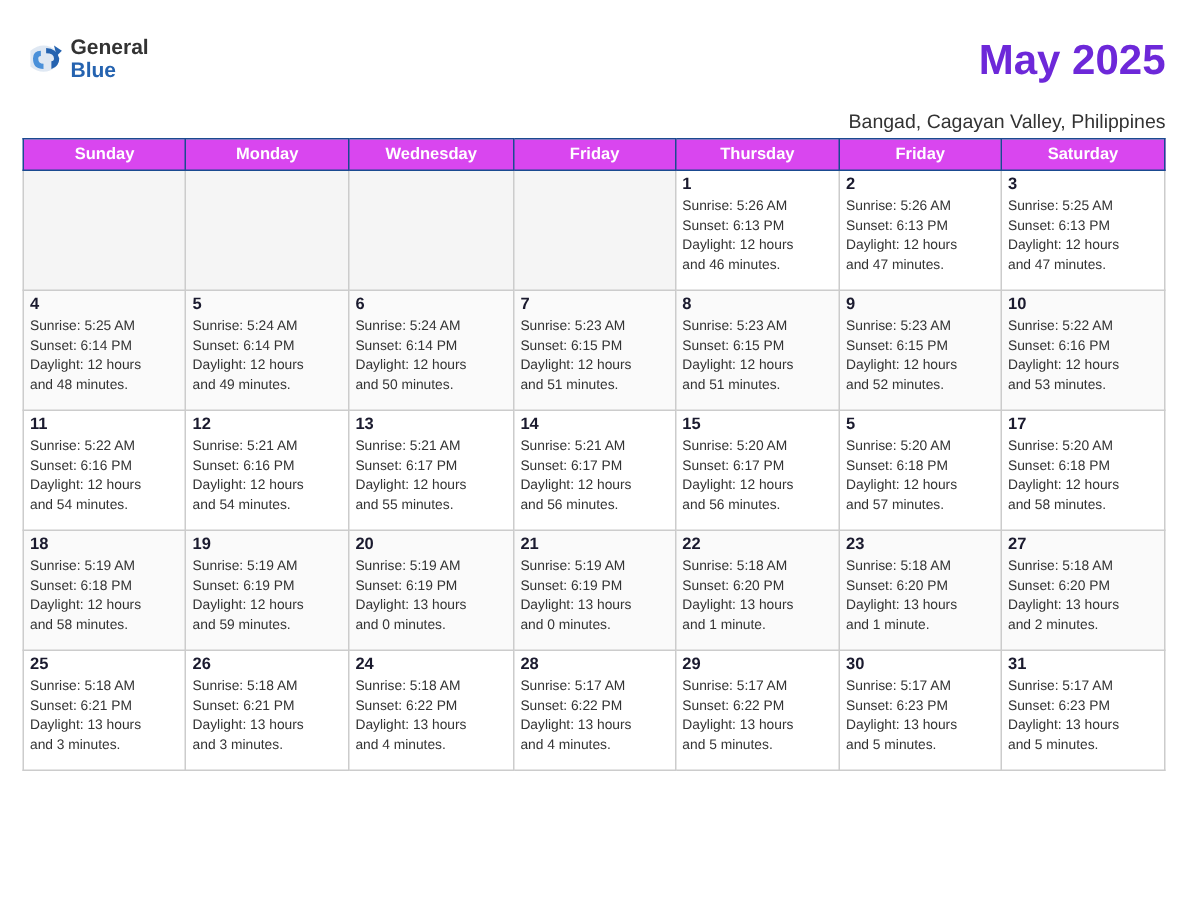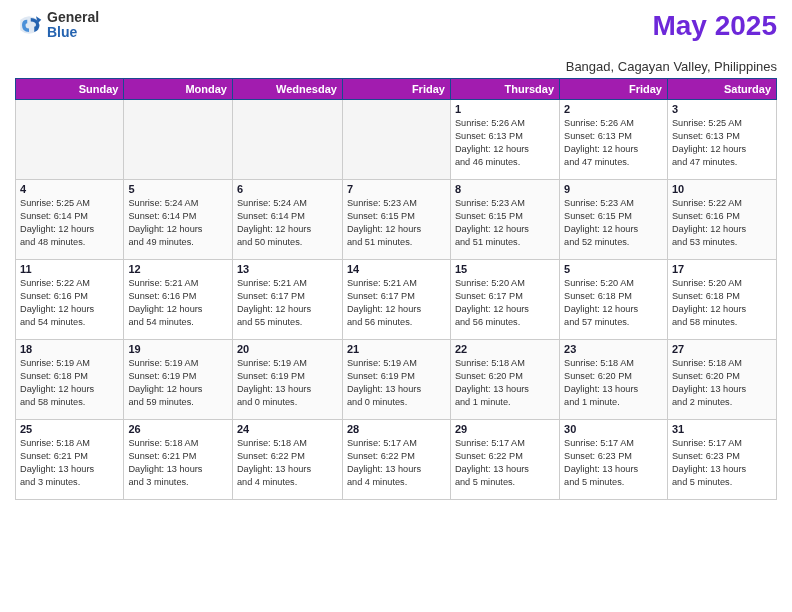--- a/index.html
+++ b/index.html
@@ -6,21 +6,21 @@
     body {
       font-family: Arial, sans-serif;
       background: #fff;
       width: 792px;
       height: 612px;
       overflow: hidden;
     }
     .page {
       width: 792px;
       height: 512px;
-      padding: 10px 15px;
+      padding: 24px 15px;
       background: #fff;
     }
     .header {
       display: flex;
       align-items: flex-start;
       justify-content: space-between;
       margin-bottom: 4px;
     }
     .logo {
       display: flex;
@@ -52,24 +52,24 @@
       font-size: 13px;
       color: #333;
       margin-top: 17px;
     }
     .calendar {
       width: 100%;
       border-collapse: collapse;
       font-size: 10px;
     }
     .calendar th {
-      background: #a21caf;
+      background: #d946ef;
       color: #fff;
       padding: 4px 5px;
-      text-align: right;
+      text-align: center;
       font-size: 11px;
       font-weight: bold;
       border: 1px solid #1a4a90;
     }
     .calendar td {
       border: 1px solid #ccc;
       vertical-align: top;
       padding: 3px 4px;
       width: 113px;
       height: 80px;

